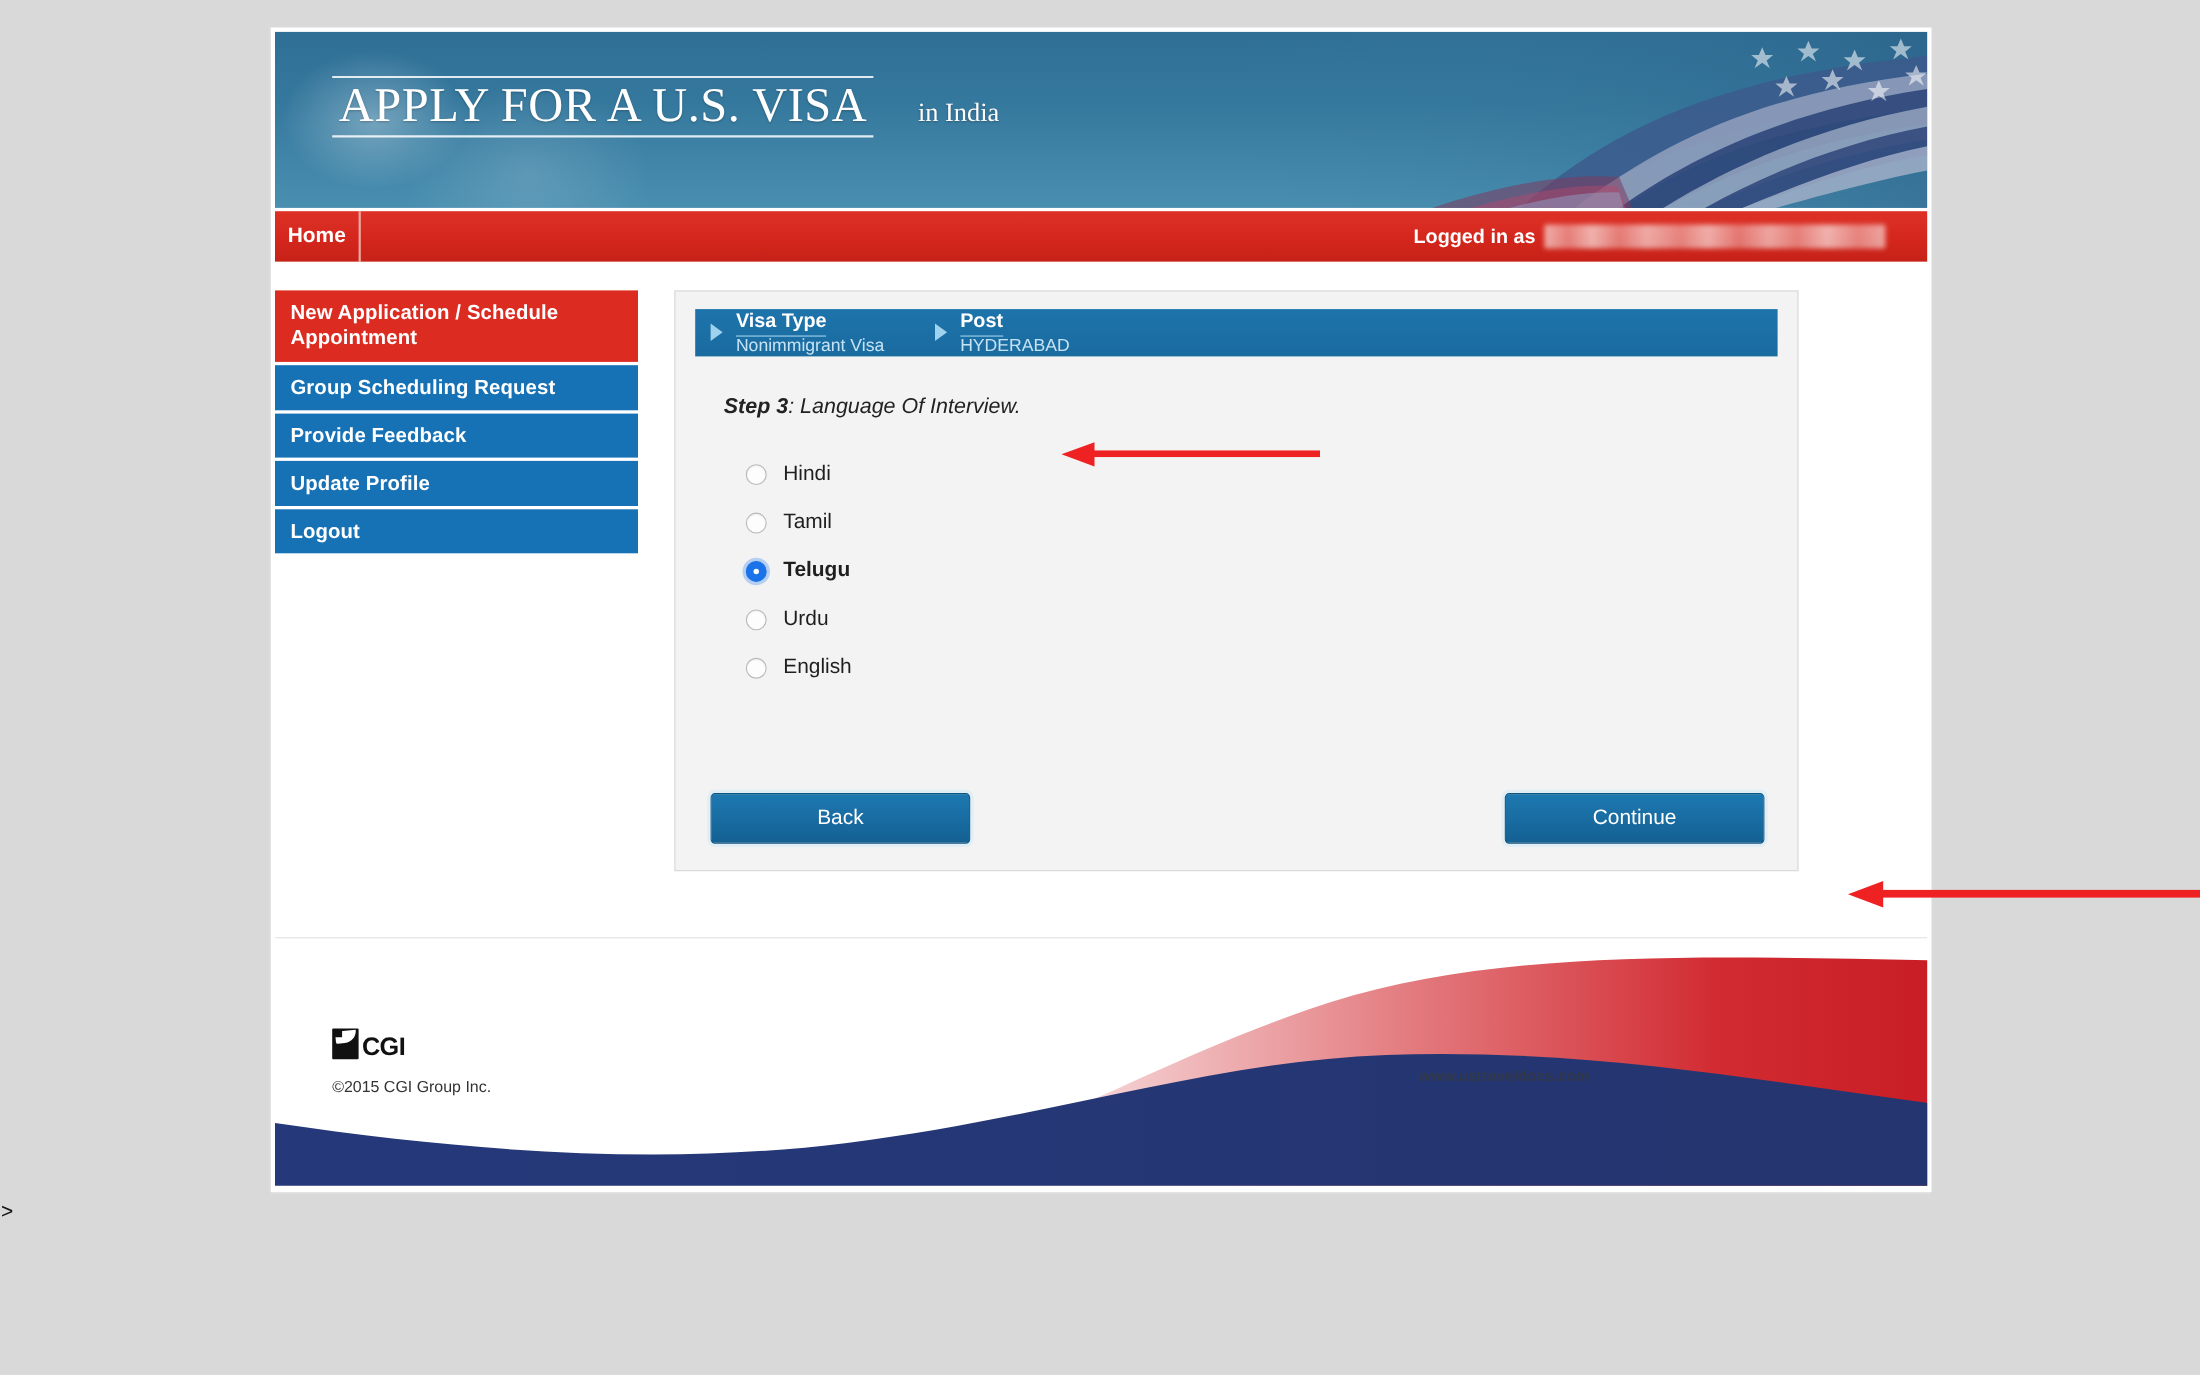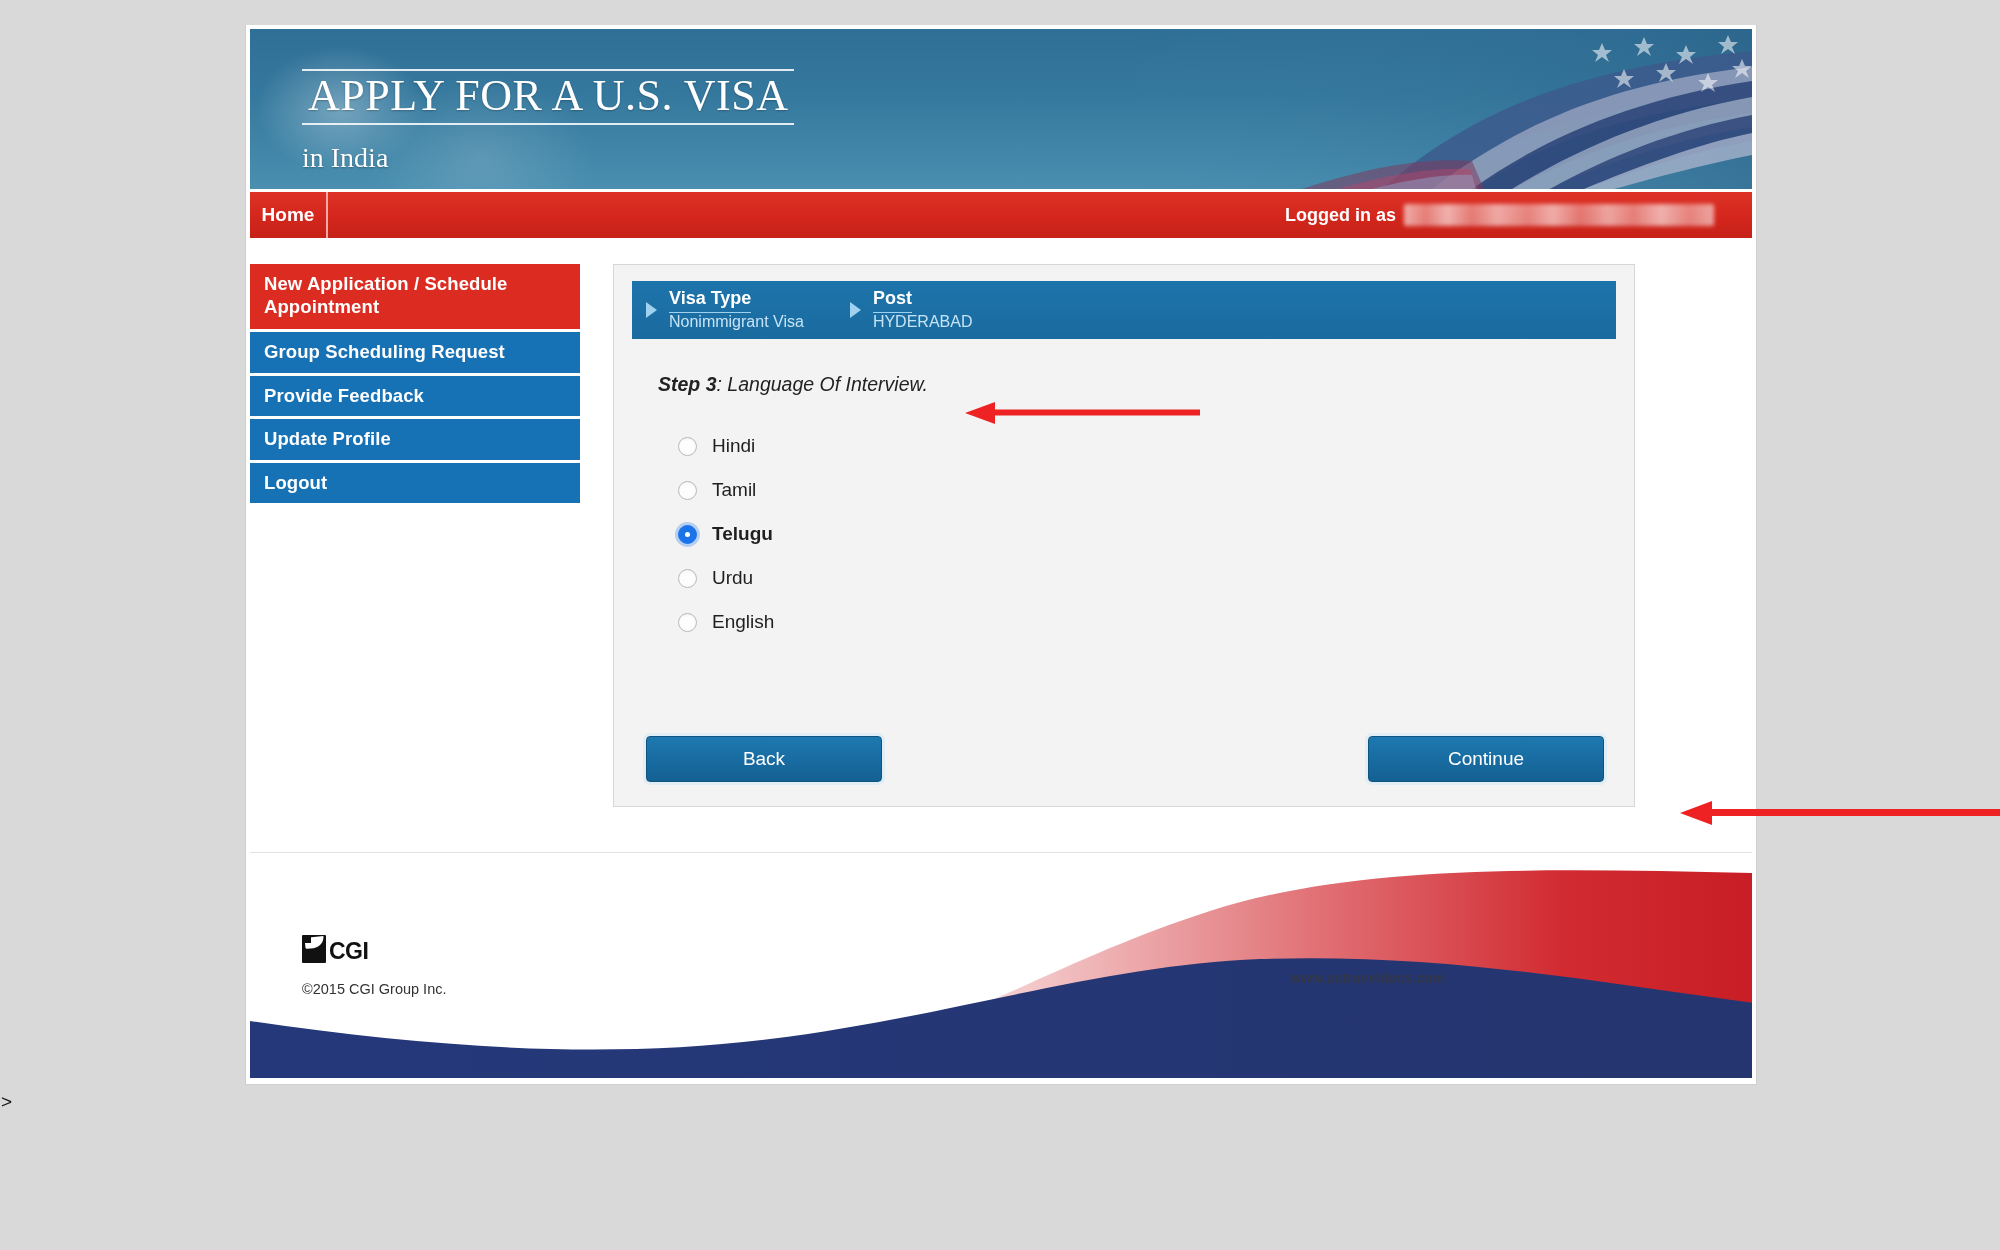--- a/index.html
+++ b/index.html
@@ -36,36 +36,35 @@
     position: relative;
     height: 160px; margin: 4px 4px 0 4px;
     background:
       radial-gradient(ellipse 120px 90px at 90px 80px, rgba(255,255,255,0.30), rgba(255,255,255,0) 70%),
       radial-gradient(ellipse 160px 120px at 230px 130px, rgba(255,255,255,0.14), rgba(255,255,255,0) 70%),
       linear-gradient(180deg, #2f6f96 0%, #35789d 40%, #4a8fb0 100%);
     overflow: hidden;
   }
   .banner-title-wrap {
     position: absolute; left: 52px; top: 40px;
-    display: flex; align-items: baseline; gap: 17px;
+    display: flex; align-items: baseline; gap: 40px;
     z-index: 4;
-    flex-direction: column;
   }
   .banner-title {
     font-family: "Liberation Serif", serif;
     font-size: 44px; letter-spacing: 0.5px; color: #ffffff;
     border-top: 2px solid rgba(255,255,255,0.85);
     border-bottom: 2px solid rgba(255,255,255,0.85);
     padding: 2px 6px 4px 6px;
     line-height: 1.05;
     text-shadow: 0 1px 2px rgba(0,0,0,0.25);
   }
   .banner-sub {
     font-family: "Liberation Serif", serif;
-    font-size: 28px; color: #ffffff;
+    font-size: 24px; color: #ffffff;
     text-shadow: 0 1px 2px rgba(0,0,0,0.3);
   }
   .flag { position: absolute; right: 0; top: 0; width: 620px; height: 160px; z-index: 1; }
 
   
   .navbar {
     position: relative;
     margin: 3px 4px 0 4px;
     height: 46px;
     background: linear-gradient(180deg, #de3227 0%, #d4261c 55%, #c62218 100%);
@@ -123,21 +122,21 @@
     margin-left: 33px;
     width: 1022px;
     background: #f3f3f3;
     border: 1px solid #d7d7d7;
     padding: 16px 18px 24px 18px;
     min-height: 520px;
   }
 
   
   .crumbbar {
-    height: 58px;
+    height: 43px;
     background: linear-gradient(180deg, #1d74ab 0%, #1a6b9f 100%);
     display: flex; align-items: center;
     padding-left: 14px;
   }
   .crumb { display: flex; align-items: center; gap: 12px; }
   .crumb + .crumb { margin-left: 46px; }
   .crumb-arrow {
     width: 0; height: 0;
     border-left: 11px solid #9fd2ef;
     border-top: 8px solid transparent;

